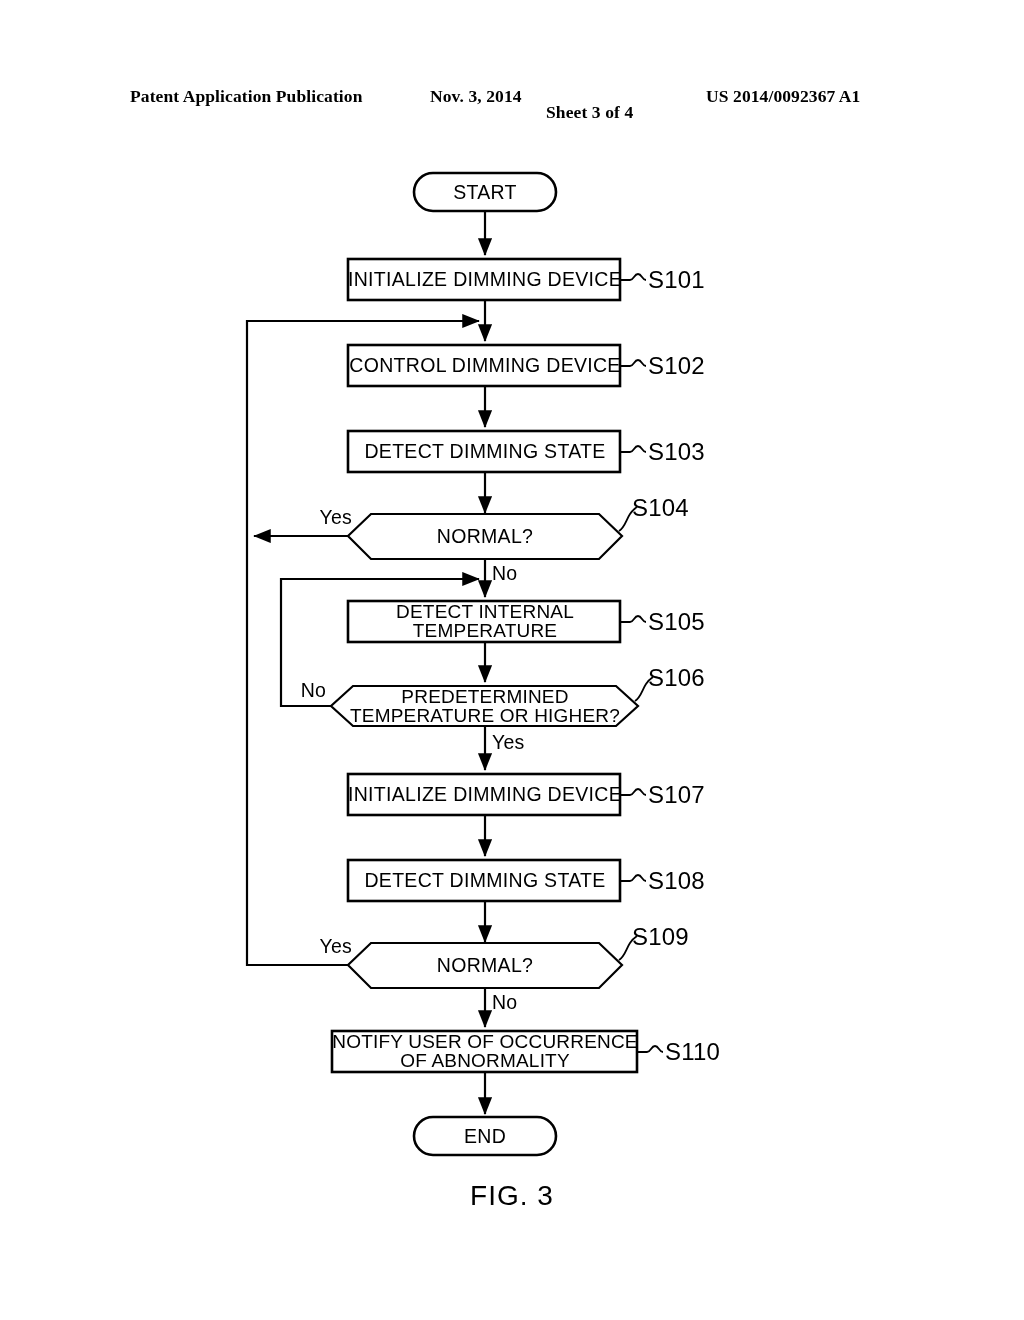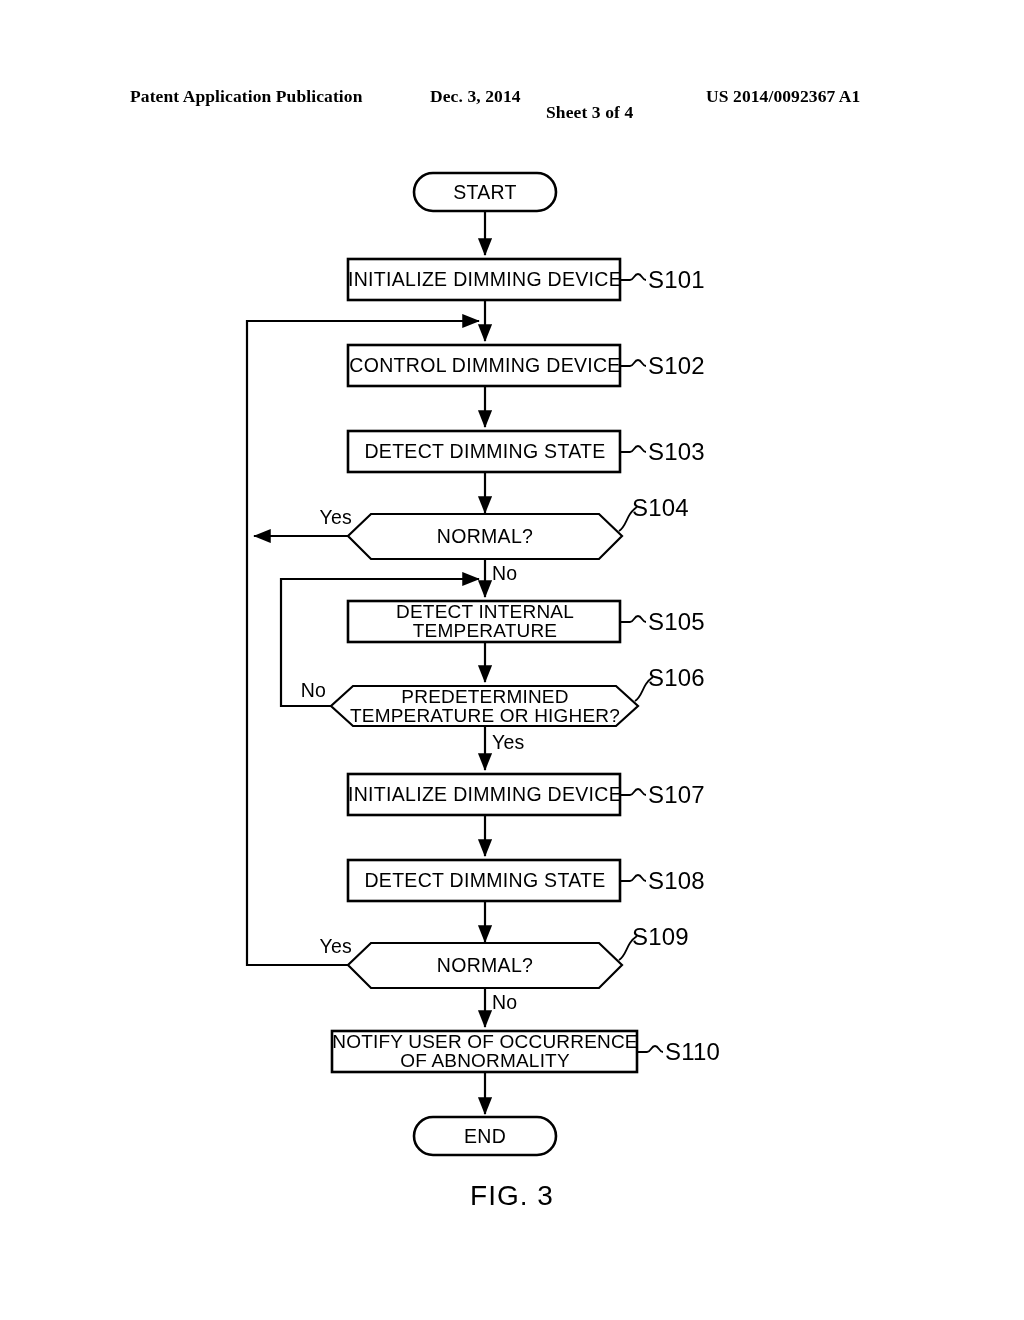--- a/index.html
+++ b/index.html
@@ -131,21 +131,21 @@
   }
   #fig-caption span { display: inline-block; }
 </style>
 </head>
 <body>
 
 <div id="page">
 
   <div id="doc-header">
     <span class="hdr-pub">Patent Application Publication</span>
-    <span class="hdr-date">Dec. 3, 2014</span>
+    <span class="hdr-date">Nov. 3, 2014</span>
     <span class="hdr-sheet">Sheet 3 of 4</span>
     <span class="hdr-patno">US 2014/0092367 A1</span>
   </div>
 
   <svg id="flowchart" viewBox="0 0 1024 1320">
     <defs>
       <marker id="arrowhead" markerWidth="9" markerHeight="9" refX="7.6" refY="3.2" orient="auto" markerUnits="strokeWidth">
         <path d="M0,0 L8,3.2 L0,6.4 Z" fill="#000000"></path>
       </marker>
     </defs>

